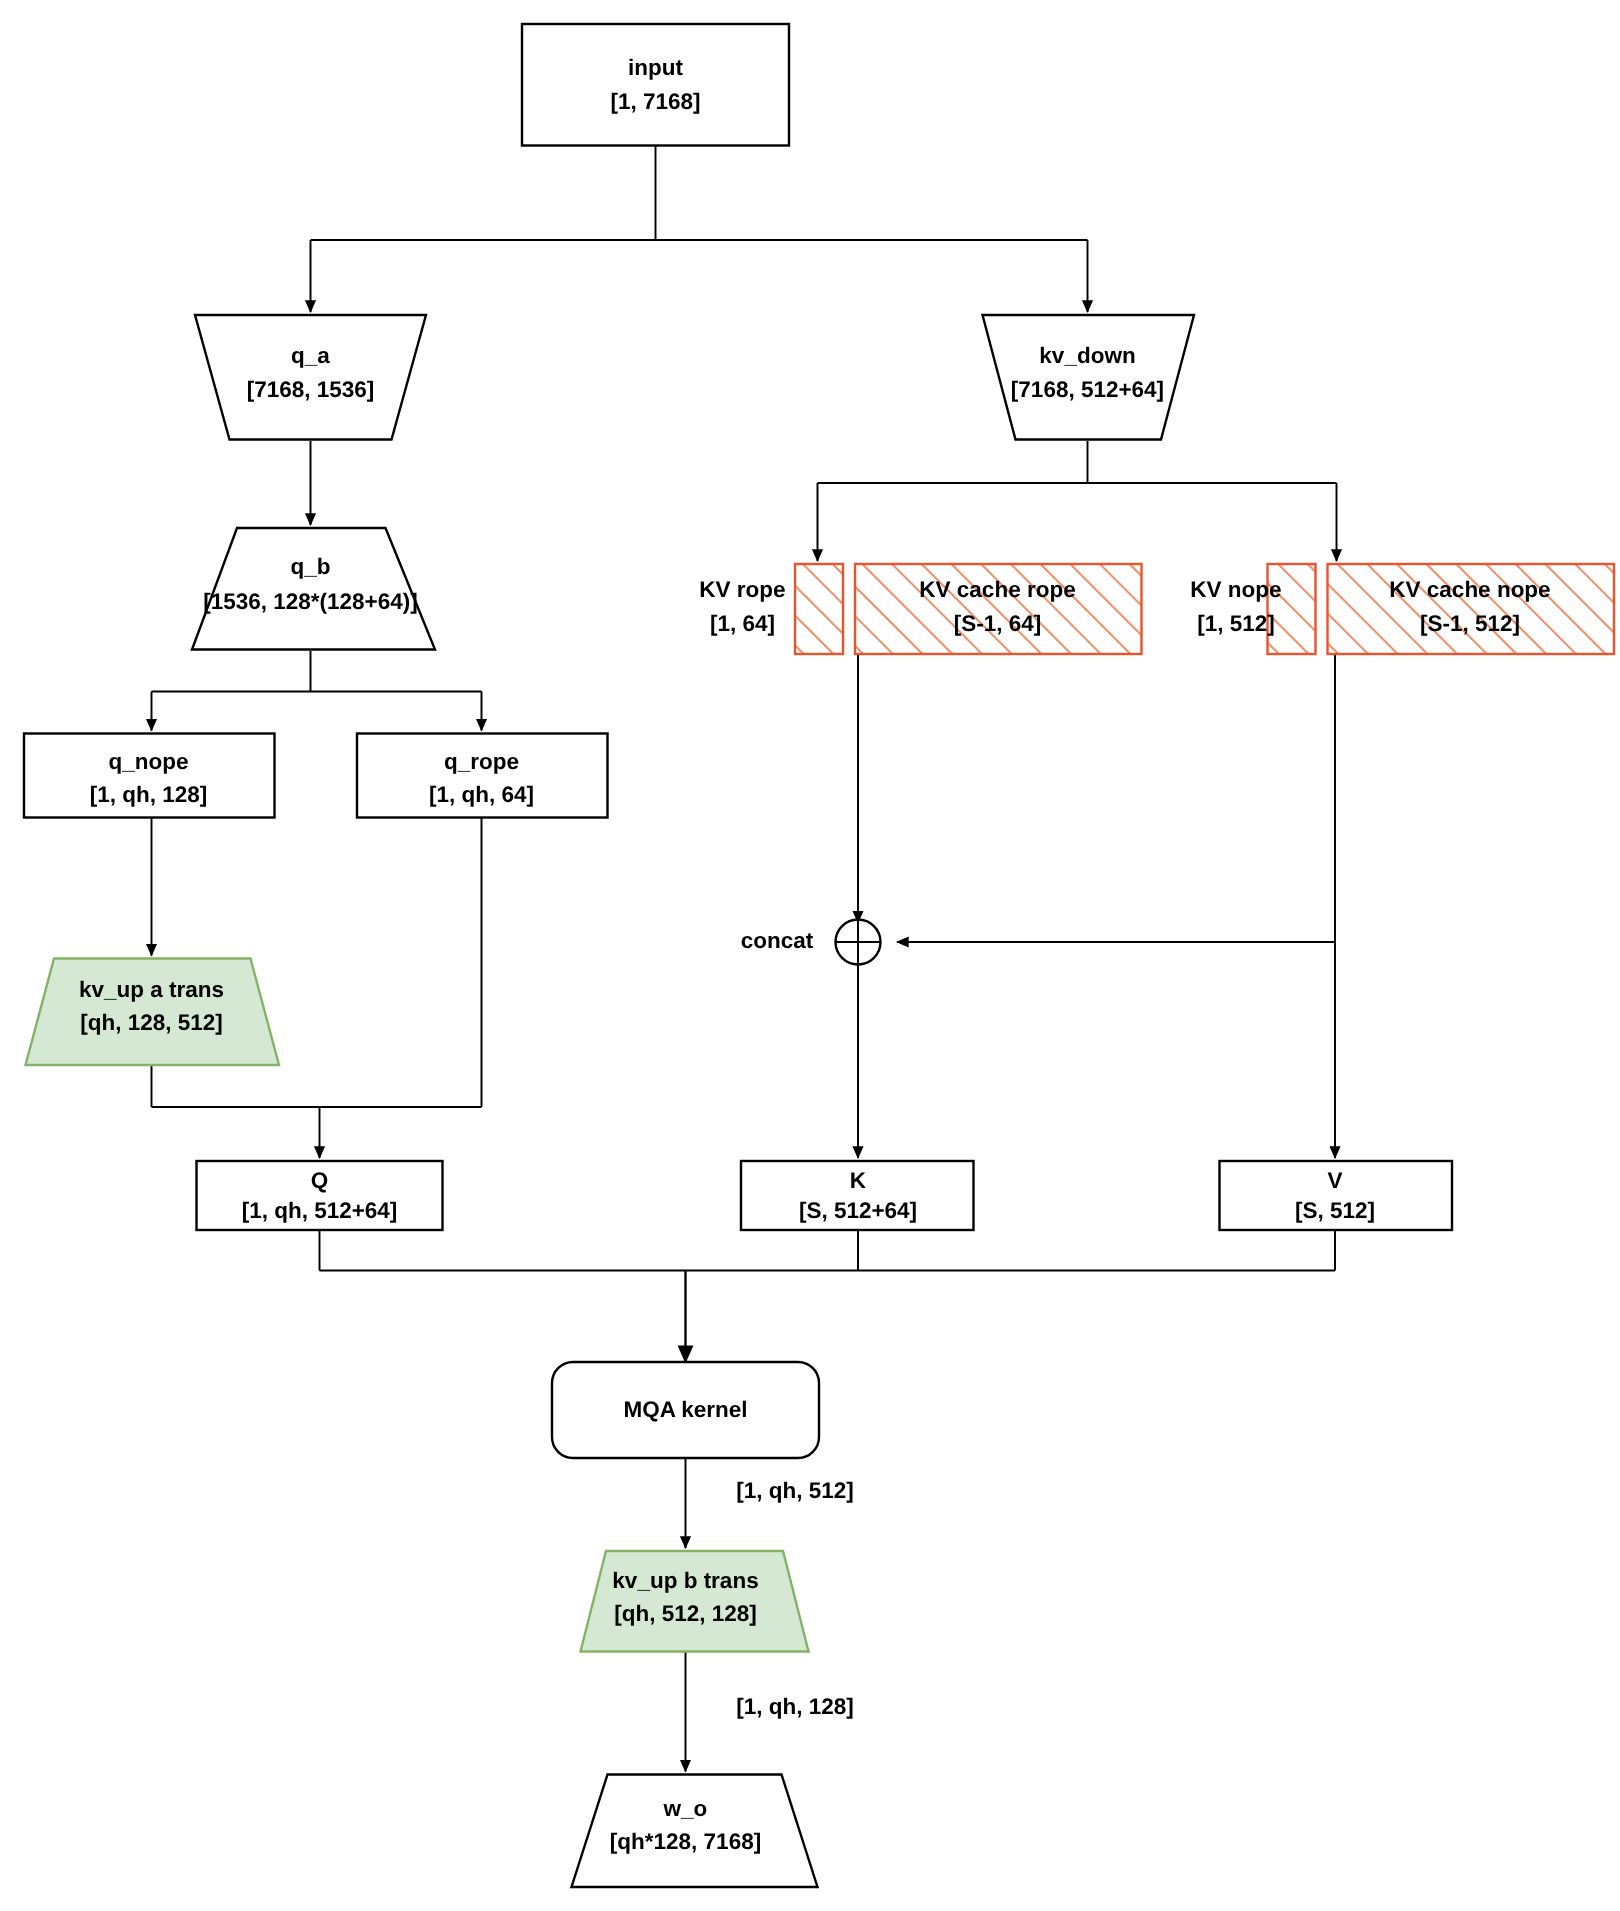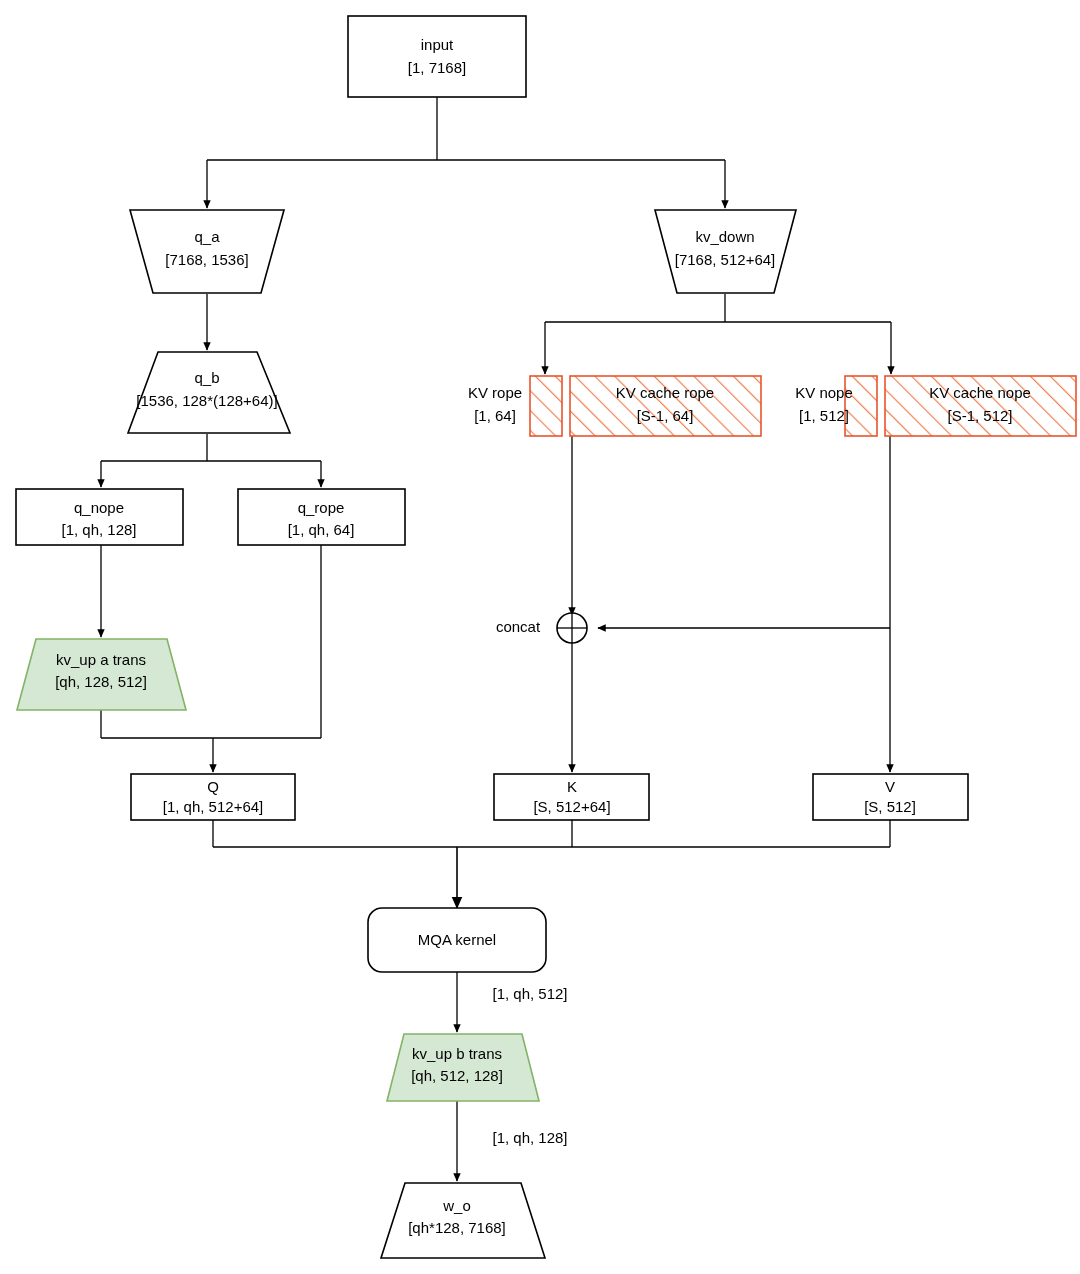--- a/index.html
+++ b/index.html
@@ -10,20 +10,21 @@
   body {
     width: 1080px;
     height: 1274px;
     font-family: "Liberation Sans", sans-serif;
     overflow: hidden;
   }
   #diagram-root {
     position: relative;
     width: 1080px;
     height: 1274px;
+    font-weight: bold;
   }
   svg#flow {
     display: block;
     width: 1080px;
     height: 1274px;
   }
   text {
     font-family: "Liberation Sans", sans-serif;
     font-size: 15px;
     fill: #000000;

